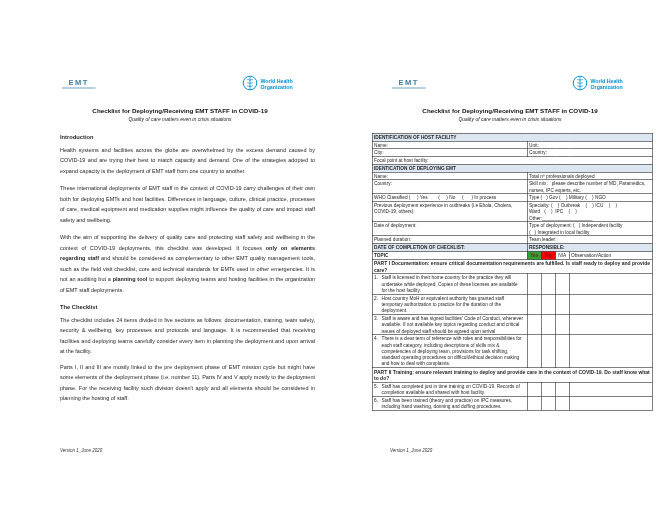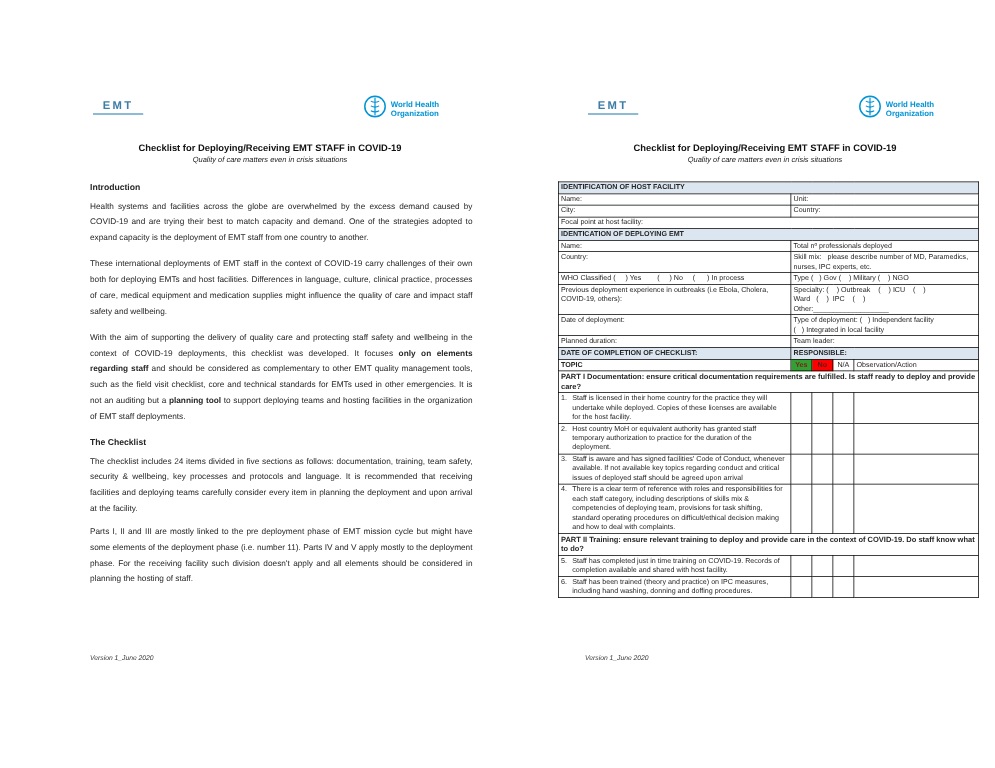--- a/index.html
+++ b/index.html
@@ -1,20 +1,20 @@
 <!DOCTYPE html>
 <html><head>
 <meta charset="utf-8">
 <style>
   html,body{margin:0;padding:0;}
   body{
     width:663px;height:512px;background:#ffffff;position:relative;overflow:hidden;
     font-family:"Liberation Sans", sans-serif;color:#262626;
   }
-  .page{position:absolute;top:20px;width:300px;height:470px;background:#fff;}
+  .page{position:absolute;top:32px;width:300px;height:470px;background:#fff;}
   .page-left{left:30px;}
   .page-right{left:360px;}
   .inner{width:600px;height:940px;transform:scale(0.5);transform-origin:0 0;position:relative;}
 
   
   .logo-emt{
     position:absolute;top:92px;left:64px;
     color:#3d7ea6;font-weight:700;font-size:15px;letter-spacing:3px;
     padding:0 13px 2px 13px;border-bottom:2.5px solid #6aa4c8;
   }

